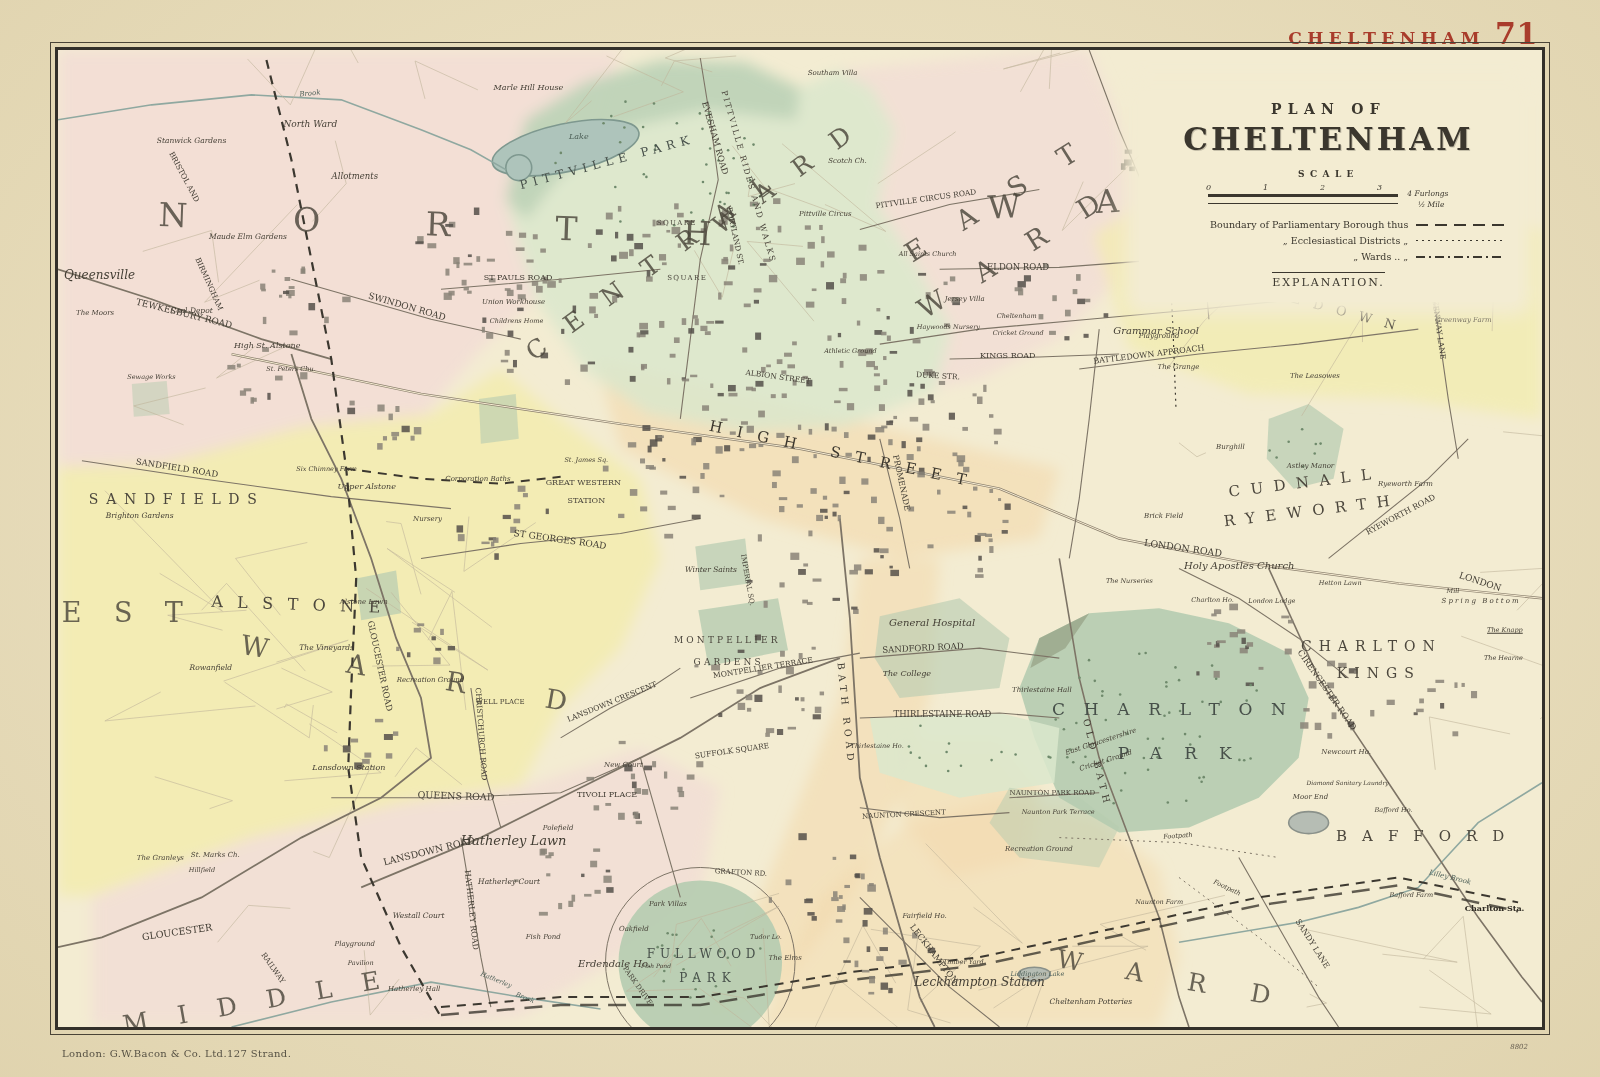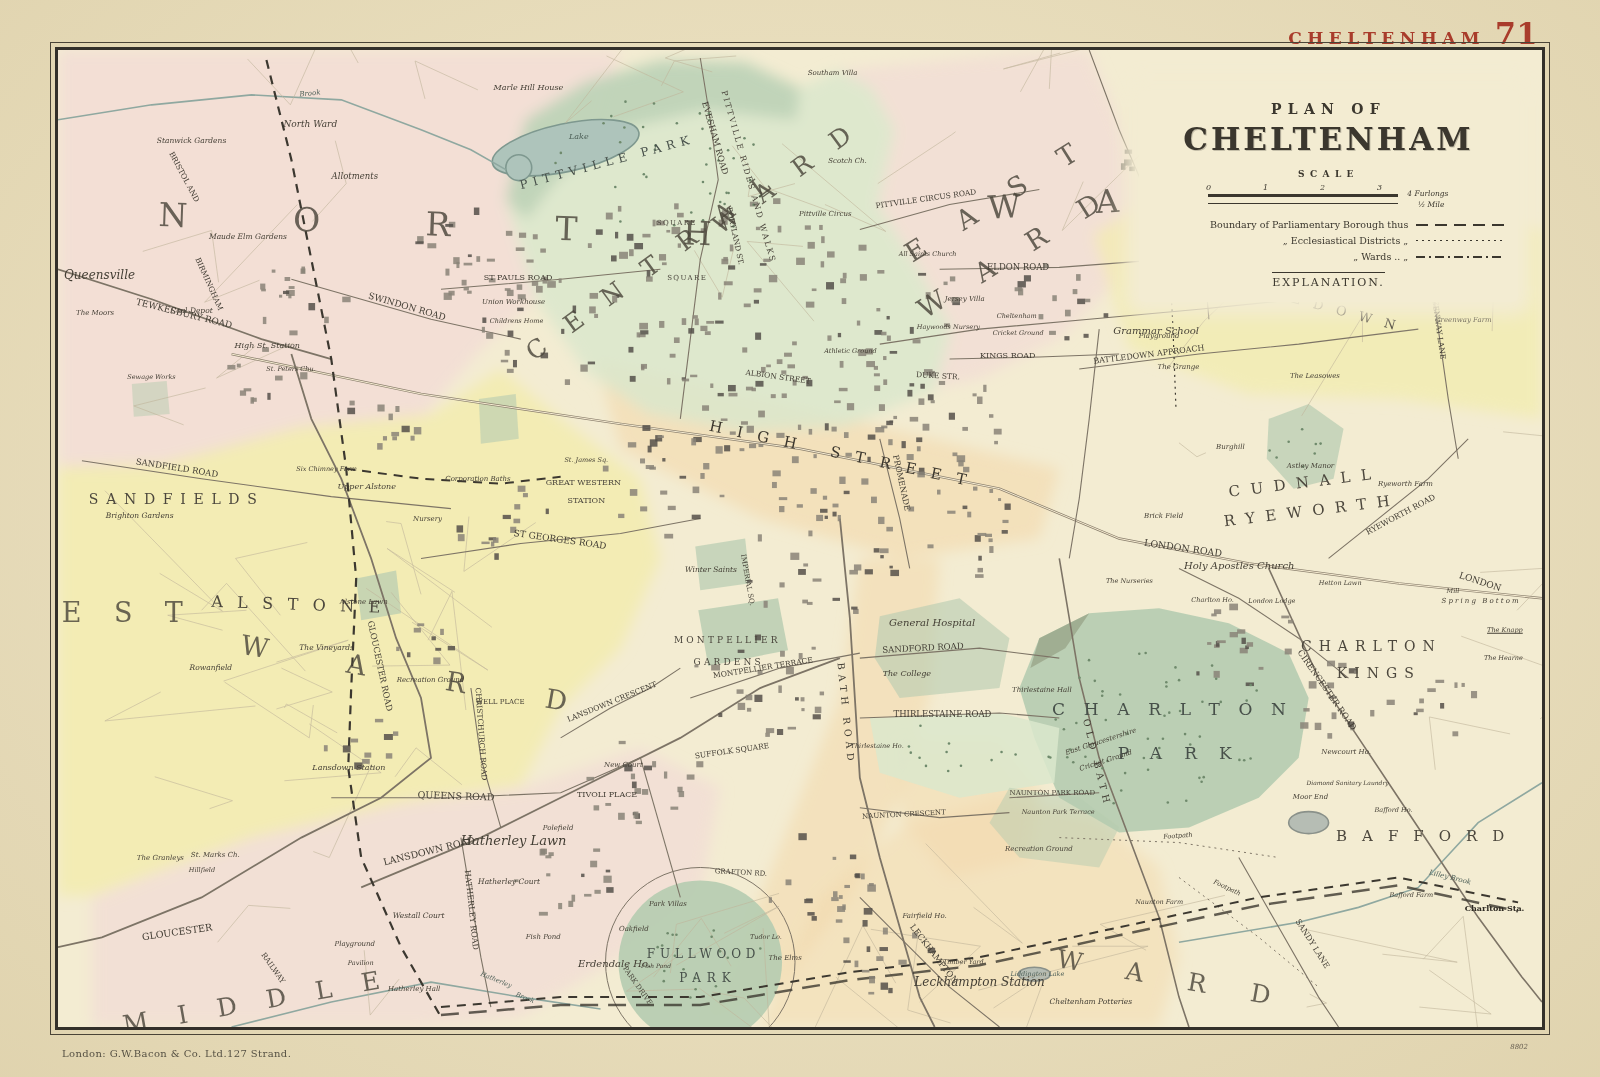--- a/index.html
+++ b/index.html
@@ -1051,21 +1051,21 @@
             <span class="lbl pl" style="left: 31.7%; top: 3.9%; font-size: 8px; transform: translate(-50%, -50%) rotate(0deg);">Marle Hill House</span>
             <span class="lbl pl" style="left: 52.2%; top: 2.4%; font-size: 7px; transform: translate(-50%, -50%) rotate(0deg);">Southam Villa</span>
             <span class="lbl pl" style="left: 53.2%; top: 11.4%; font-size: 7px; transform: translate(-50%, -50%) rotate(0deg);">Scotch Ch.</span>
             <span class="lbl pl" style="left: 51.7%; top: 16.8%; font-size: 7px; transform: translate(-50%, -50%) rotate(0deg);">Pittville Circus</span>
             <span class="lbl pl" style="left: 9%; top: 9.3%; font-size: 7.5px; transform: translate(-50%, -50%) rotate(0deg);">Stanwick Gardens</span>
             <span class="lbl pl" style="left: 20%; top: 12.9%; font-size: 8.5px; transform: translate(-50%, -50%) rotate(0deg);">Allotments</span>
             <span class="lbl pl" style="left: 12.8%; top: 19.1%; font-size: 7.5px; transform: translate(-50%, -50%) rotate(0deg);">Maude Elm Gardens</span>
             <span class="lbl pl" style="left: 2.8%; top: 23%; font-size: 12px; transform: translate(-50%, -50%) rotate(0deg);">Queensville</span>
             <span class="lbl pl" style="left: 2.5%; top: 26.9%; font-size: 7px; transform: translate(-50%, -50%) rotate(0deg);">The Moors</span>
             <span class="lbl pl" style="left: 9%; top: 26.7%; font-size: 7.5px; transform: translate(-50%, -50%) rotate(0deg);">Coal Depot</span>
-            <span class="lbl pl" style="left: 14.1%; top: 30.3%; font-size: 8px; transform: translate(-50%, -50%) rotate(0deg);">High St. Station</span>
+            <span class="lbl pl" style="left: 14.1%; top: 30.3%; font-size: 8px; transform: translate(-50%, -50%) rotate(0deg);">High St. Alstone</span>
             <span class="lbl pl" style="left: 15.7%; top: 32.7%; font-size: 6.5px; transform: translate(-50%, -50%) rotate(0deg);">St. Peters Chu.</span>
             <span class="lbl pl" style="left: 30.7%; top: 25.8%; font-size: 7px; transform: translate(-50%, -50%) rotate(0deg);">Union Workhouse</span>
             <span class="lbl pl" style="left: 30.9%; top: 27.7%; font-size: 6.5px; transform: translate(-50%, -50%) rotate(0deg);">Childrens Home</span>
             <span class="lbl pl" style="left: 6.3%; top: 33.5%; font-size: 6.5px; transform: translate(-50%, -50%) rotate(0deg);">Sewage Works</span>
             <span class="lbl pl" style="left: 5.5%; top: 47.7%; font-size: 7.5px; transform: translate(-50%, -50%) rotate(0deg);">Brighton Gardens</span>
             <span class="lbl pl" style="left: 18.1%; top: 42.9%; font-size: 6.5px; transform: translate(-50%, -50%) rotate(0deg);">Six Chimney Farm</span>
             <span class="lbl pl" style="left: 20.8%; top: 44.7%; font-size: 8px; transform: translate(-50%, -50%) rotate(0deg);">Upper Alstone</span>
             <span class="lbl pl" style="left: 24.9%; top: 48%; font-size: 7px; transform: translate(-50%, -50%) rotate(0deg);">Nursery</span>
             <span class="lbl pl" style="left: 20.6%; top: 56.5%; font-size: 7px; transform: translate(-50%, -50%) rotate(0deg);">Alstone Lawn</span>
             <span class="lbl pl" style="left: 18.1%; top: 61.2%; font-size: 7.5px; transform: translate(-50%, -50%) rotate(0deg);">The Vineyards</span>

